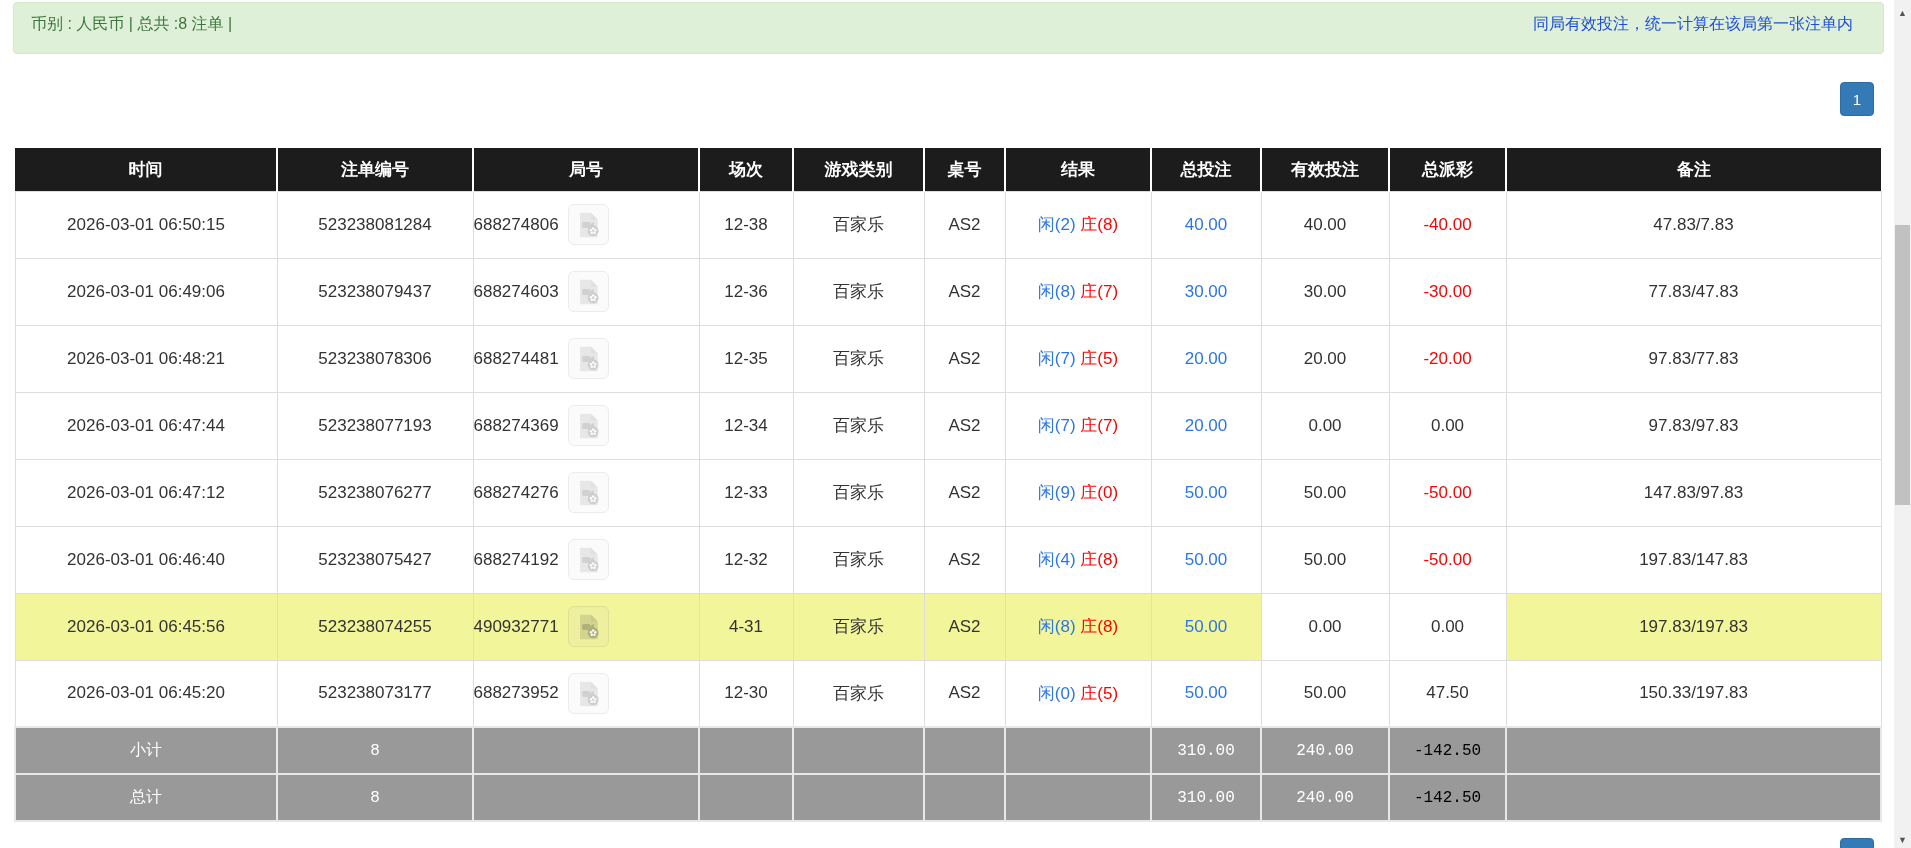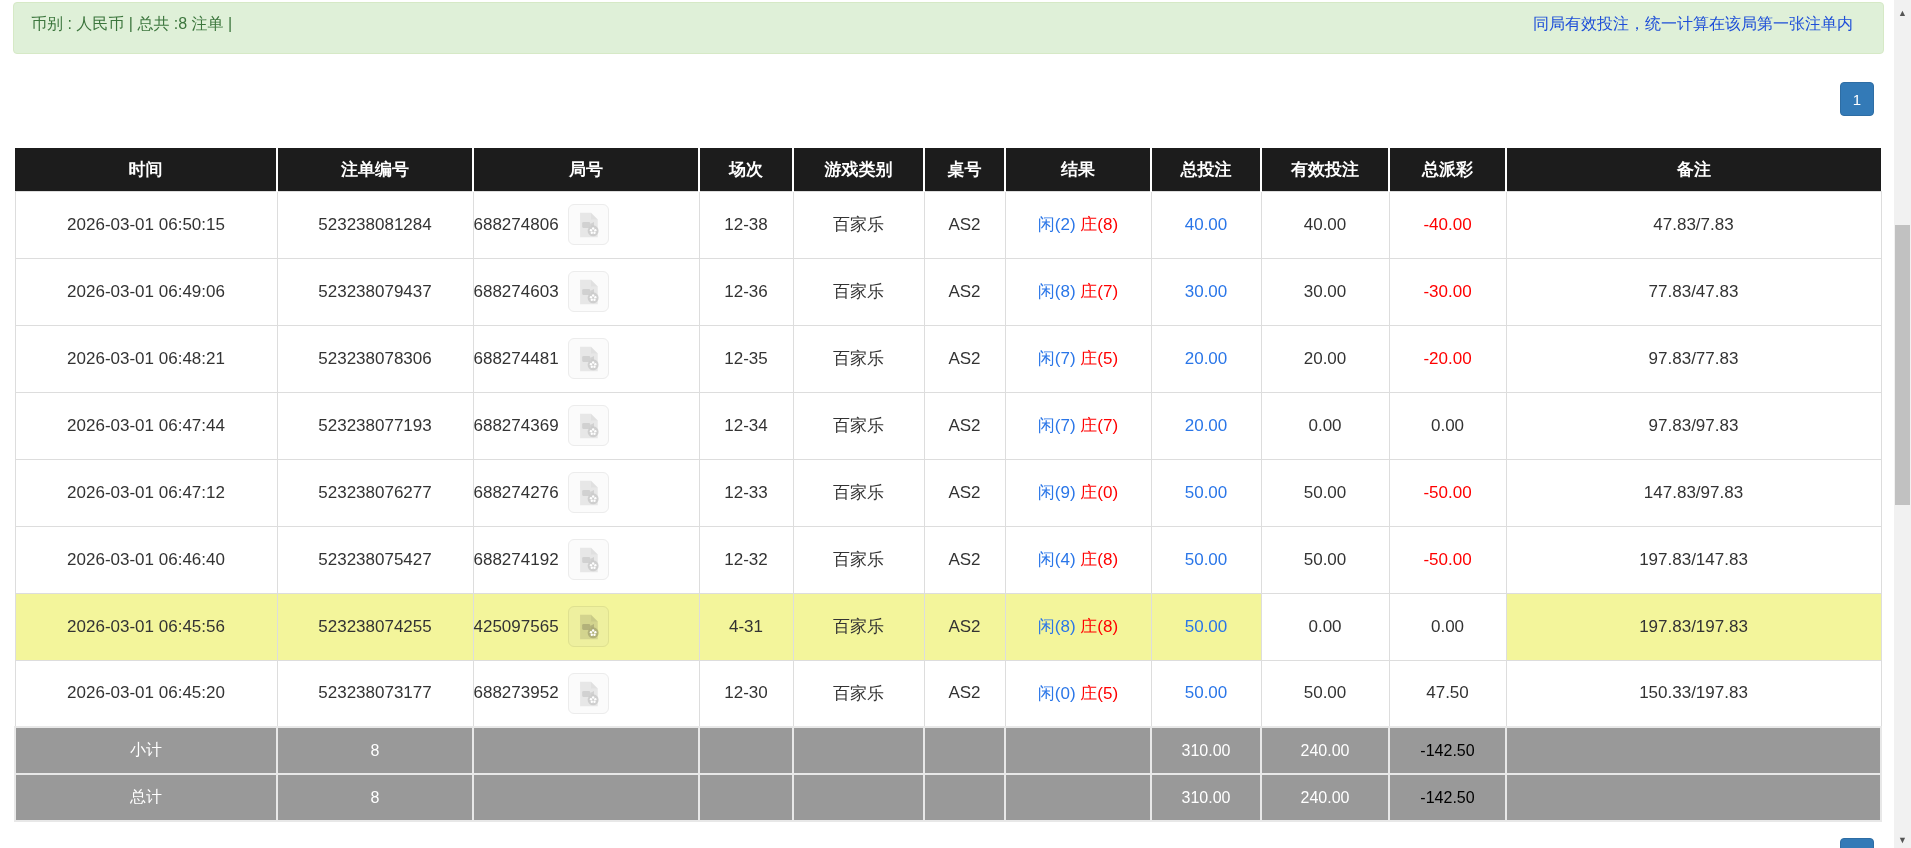--- a/index.html
+++ b/index.html
@@ -20,21 +20,21 @@
   .page-btn.bottom { left:1840px; top:838px; }
 
   
   .tablewrap { position:absolute; left:14px; top:148px; width:1866px; }
   table { border-collapse:collapse; table-layout:fixed; width:1866px; }
   thead th { background:#1c1c1c; color:#fff; font-weight:bold; font-size:17px; height:43px;
              text-align:center; vertical-align:middle; }
   thead th + th { border-left:2px solid #fff; }
   tbody td { background:#fff; border:1px solid #ddd; height:67px; text-align:center;
              vertical-align:middle; font-size:17px; color:#333; }
-  tr.totals td { background:#999999; color:#fff; border:2px solid #e8e8e8; height:47px; font-size:16px; }
+  tr.totals td { background:#999999; color:#fff; border:2px solid #e8e8e8; height:47px; font-size:16px;font-family:Liberation Mono, monospace; }
   td.blue { color:#2a76e8; }
   td.neg { color:#ff0000; }
   tr.totals td.neg { color:#000000; }
   .res-p { color:#2a76e8; }
   .res-b { color:#ff0000; }
 
   
   tr.hl td { background:#f3f59b; }
   tr.hl td.nohl { background:#fff; }
 
@@ -300,21 +300,21 @@
           <td>50.00</td>
           <td class="neg">-50.00</td>
           <td>197.83/147.83</td>
         </tr>
 
         <tr class="hl">
           <td>2026-03-01 06:45:56</td>
           <td>523238074255</td>
           <td>
               <div class="roundcell">
-            <span>425097565</span>
+            <span>490932771</span>
             <button class="vid">
                   <span>
                     <svg width="27" height="27" viewBox="0 0 32 32">
                       <path d="M6 2h13l8 8v21H6z" fill="currentColor" fill-opacity="0.38"></path>
                       <path d="M19 2l8 8h-8z" fill="currentColor" fill-opacity="0.2"></path>
                       <rect x="8.5" y="13" width="9.5" height="7" rx="1.5" fill="currentColor" fill-opacity="0.75"></rect>
                       <path d="M18 15.5l4.5-2.5v7l-4.5-2.5z" fill="currentColor" fill-opacity="0.75"></path>
                       <circle cx="21.5" cy="23.5" r="6.5" fill="currentColor" fill-opacity="0.8"></circle>
                       <circle cx="21.5" cy="20.8" r="1.4" fill="#fff"></circle>
                       <circle cx="24.1" cy="22.7" r="1.4" fill="#fff"></circle>

